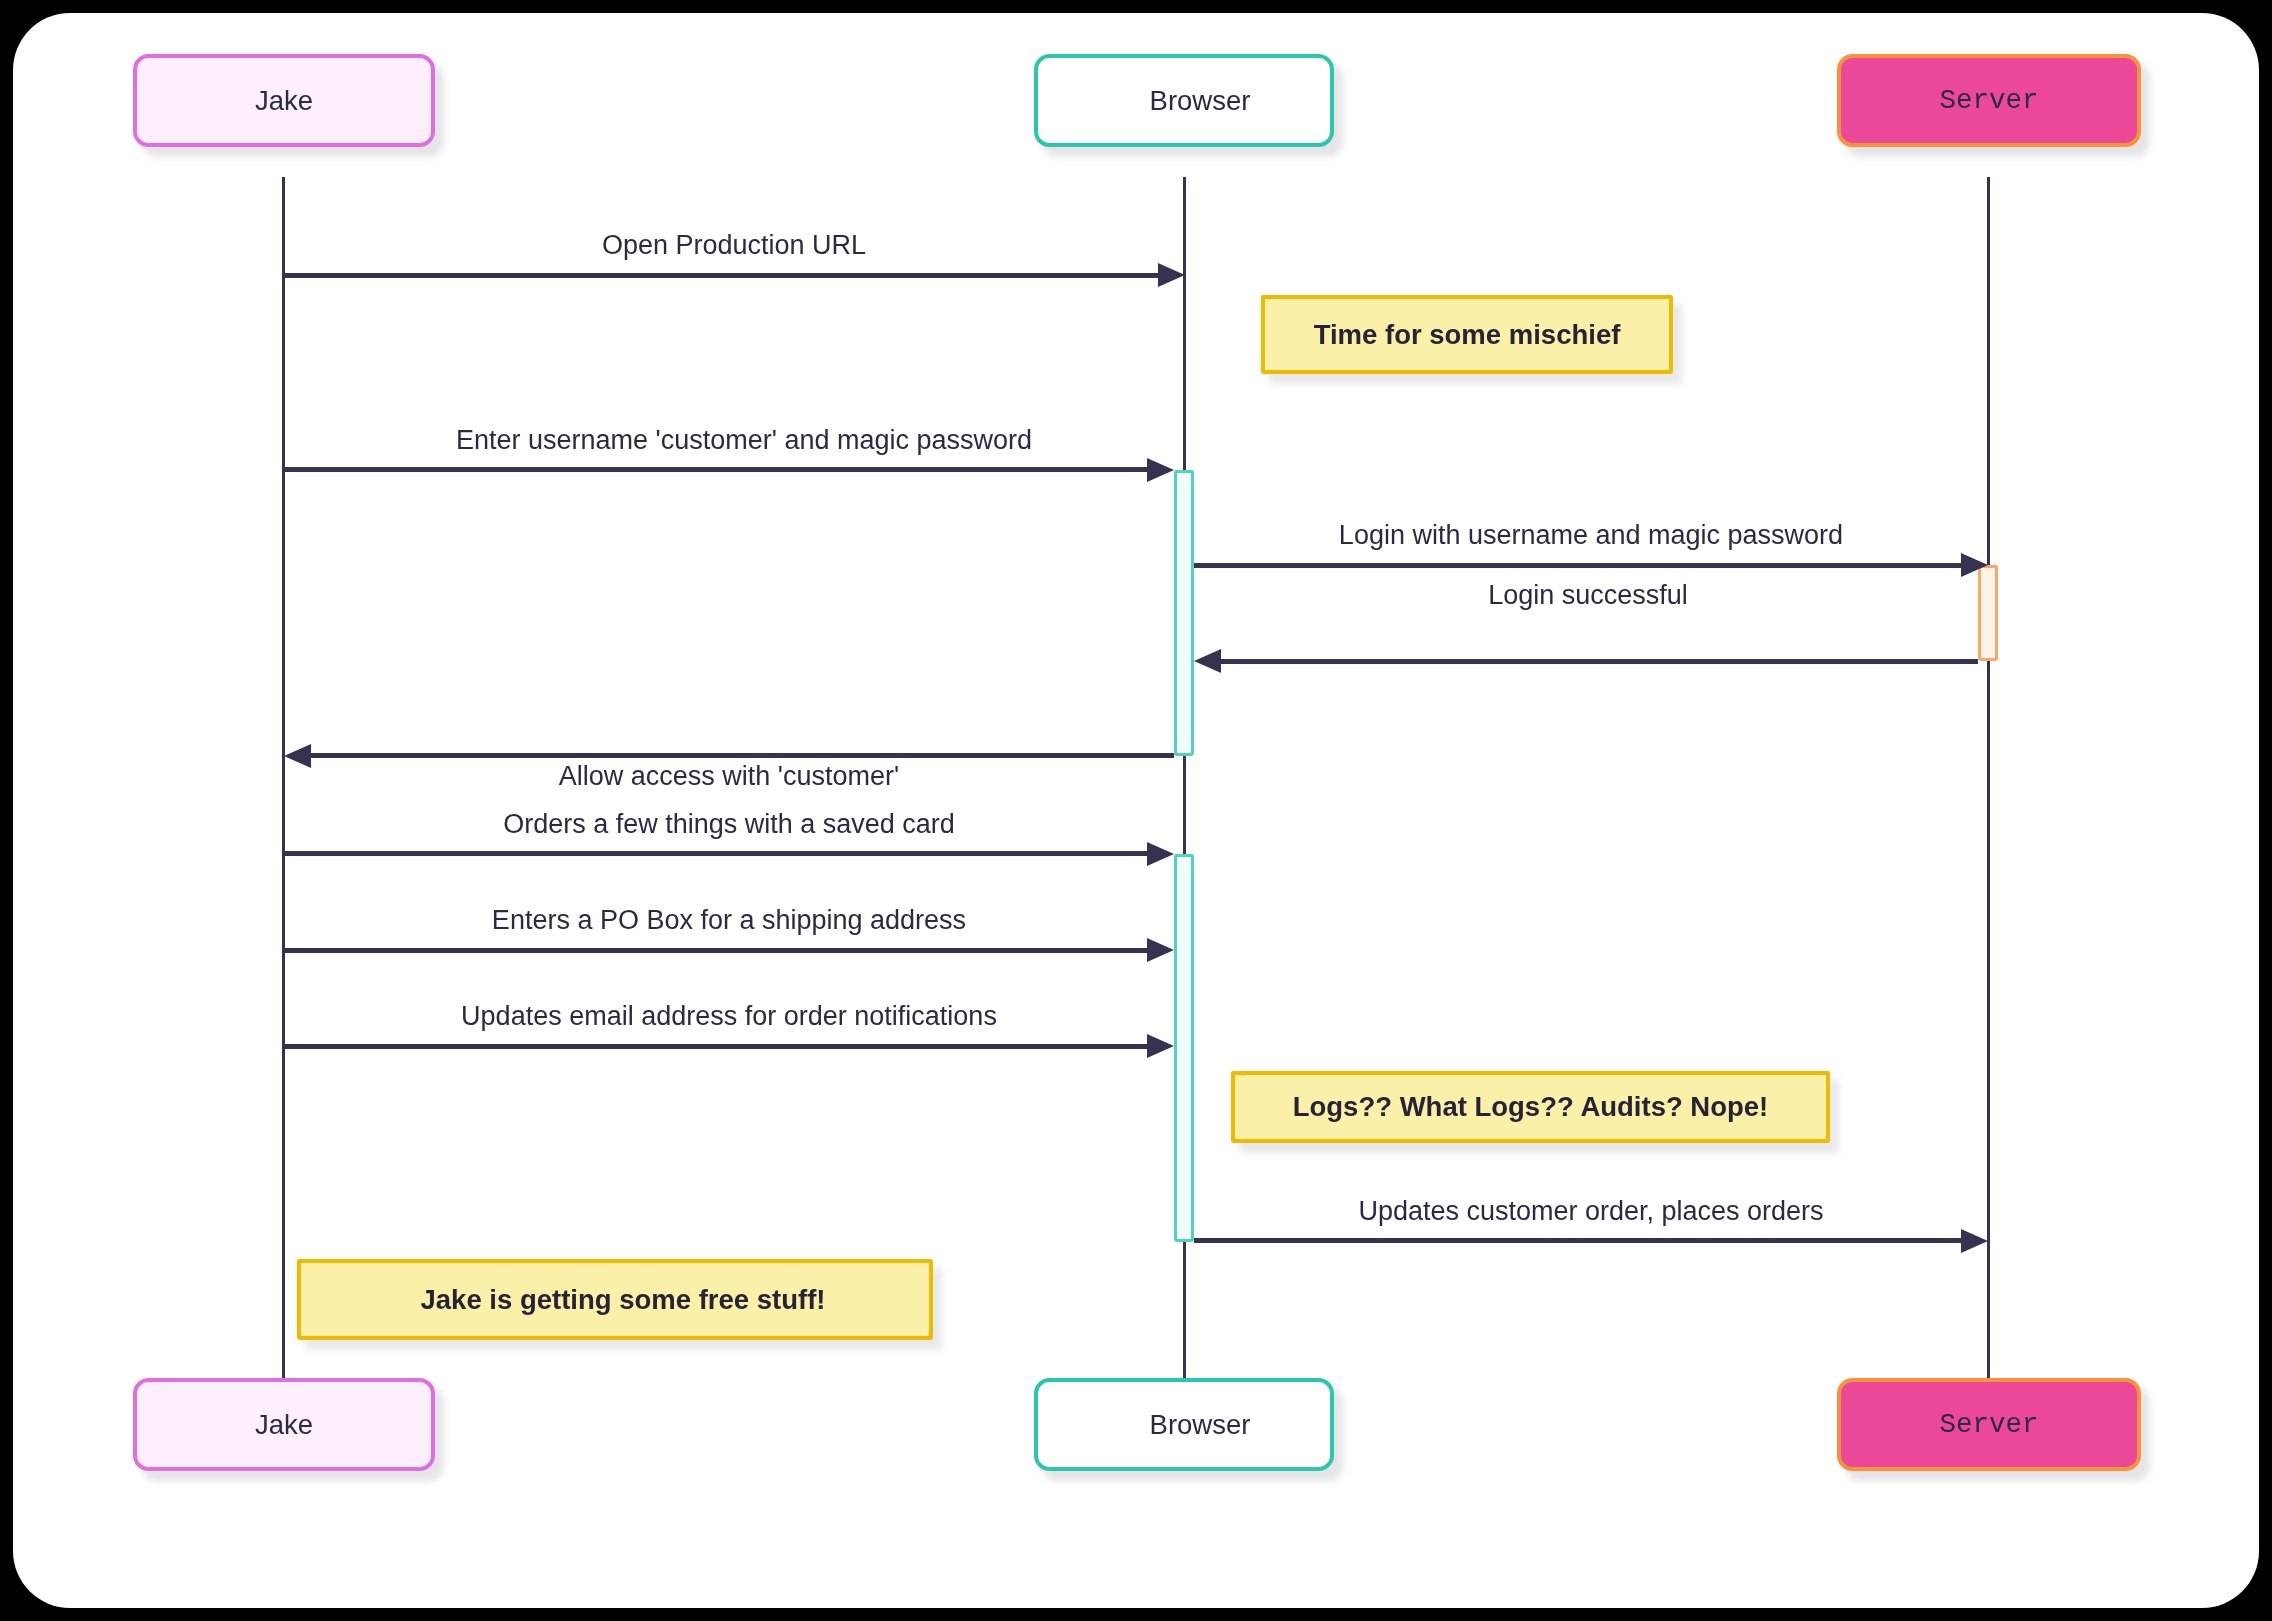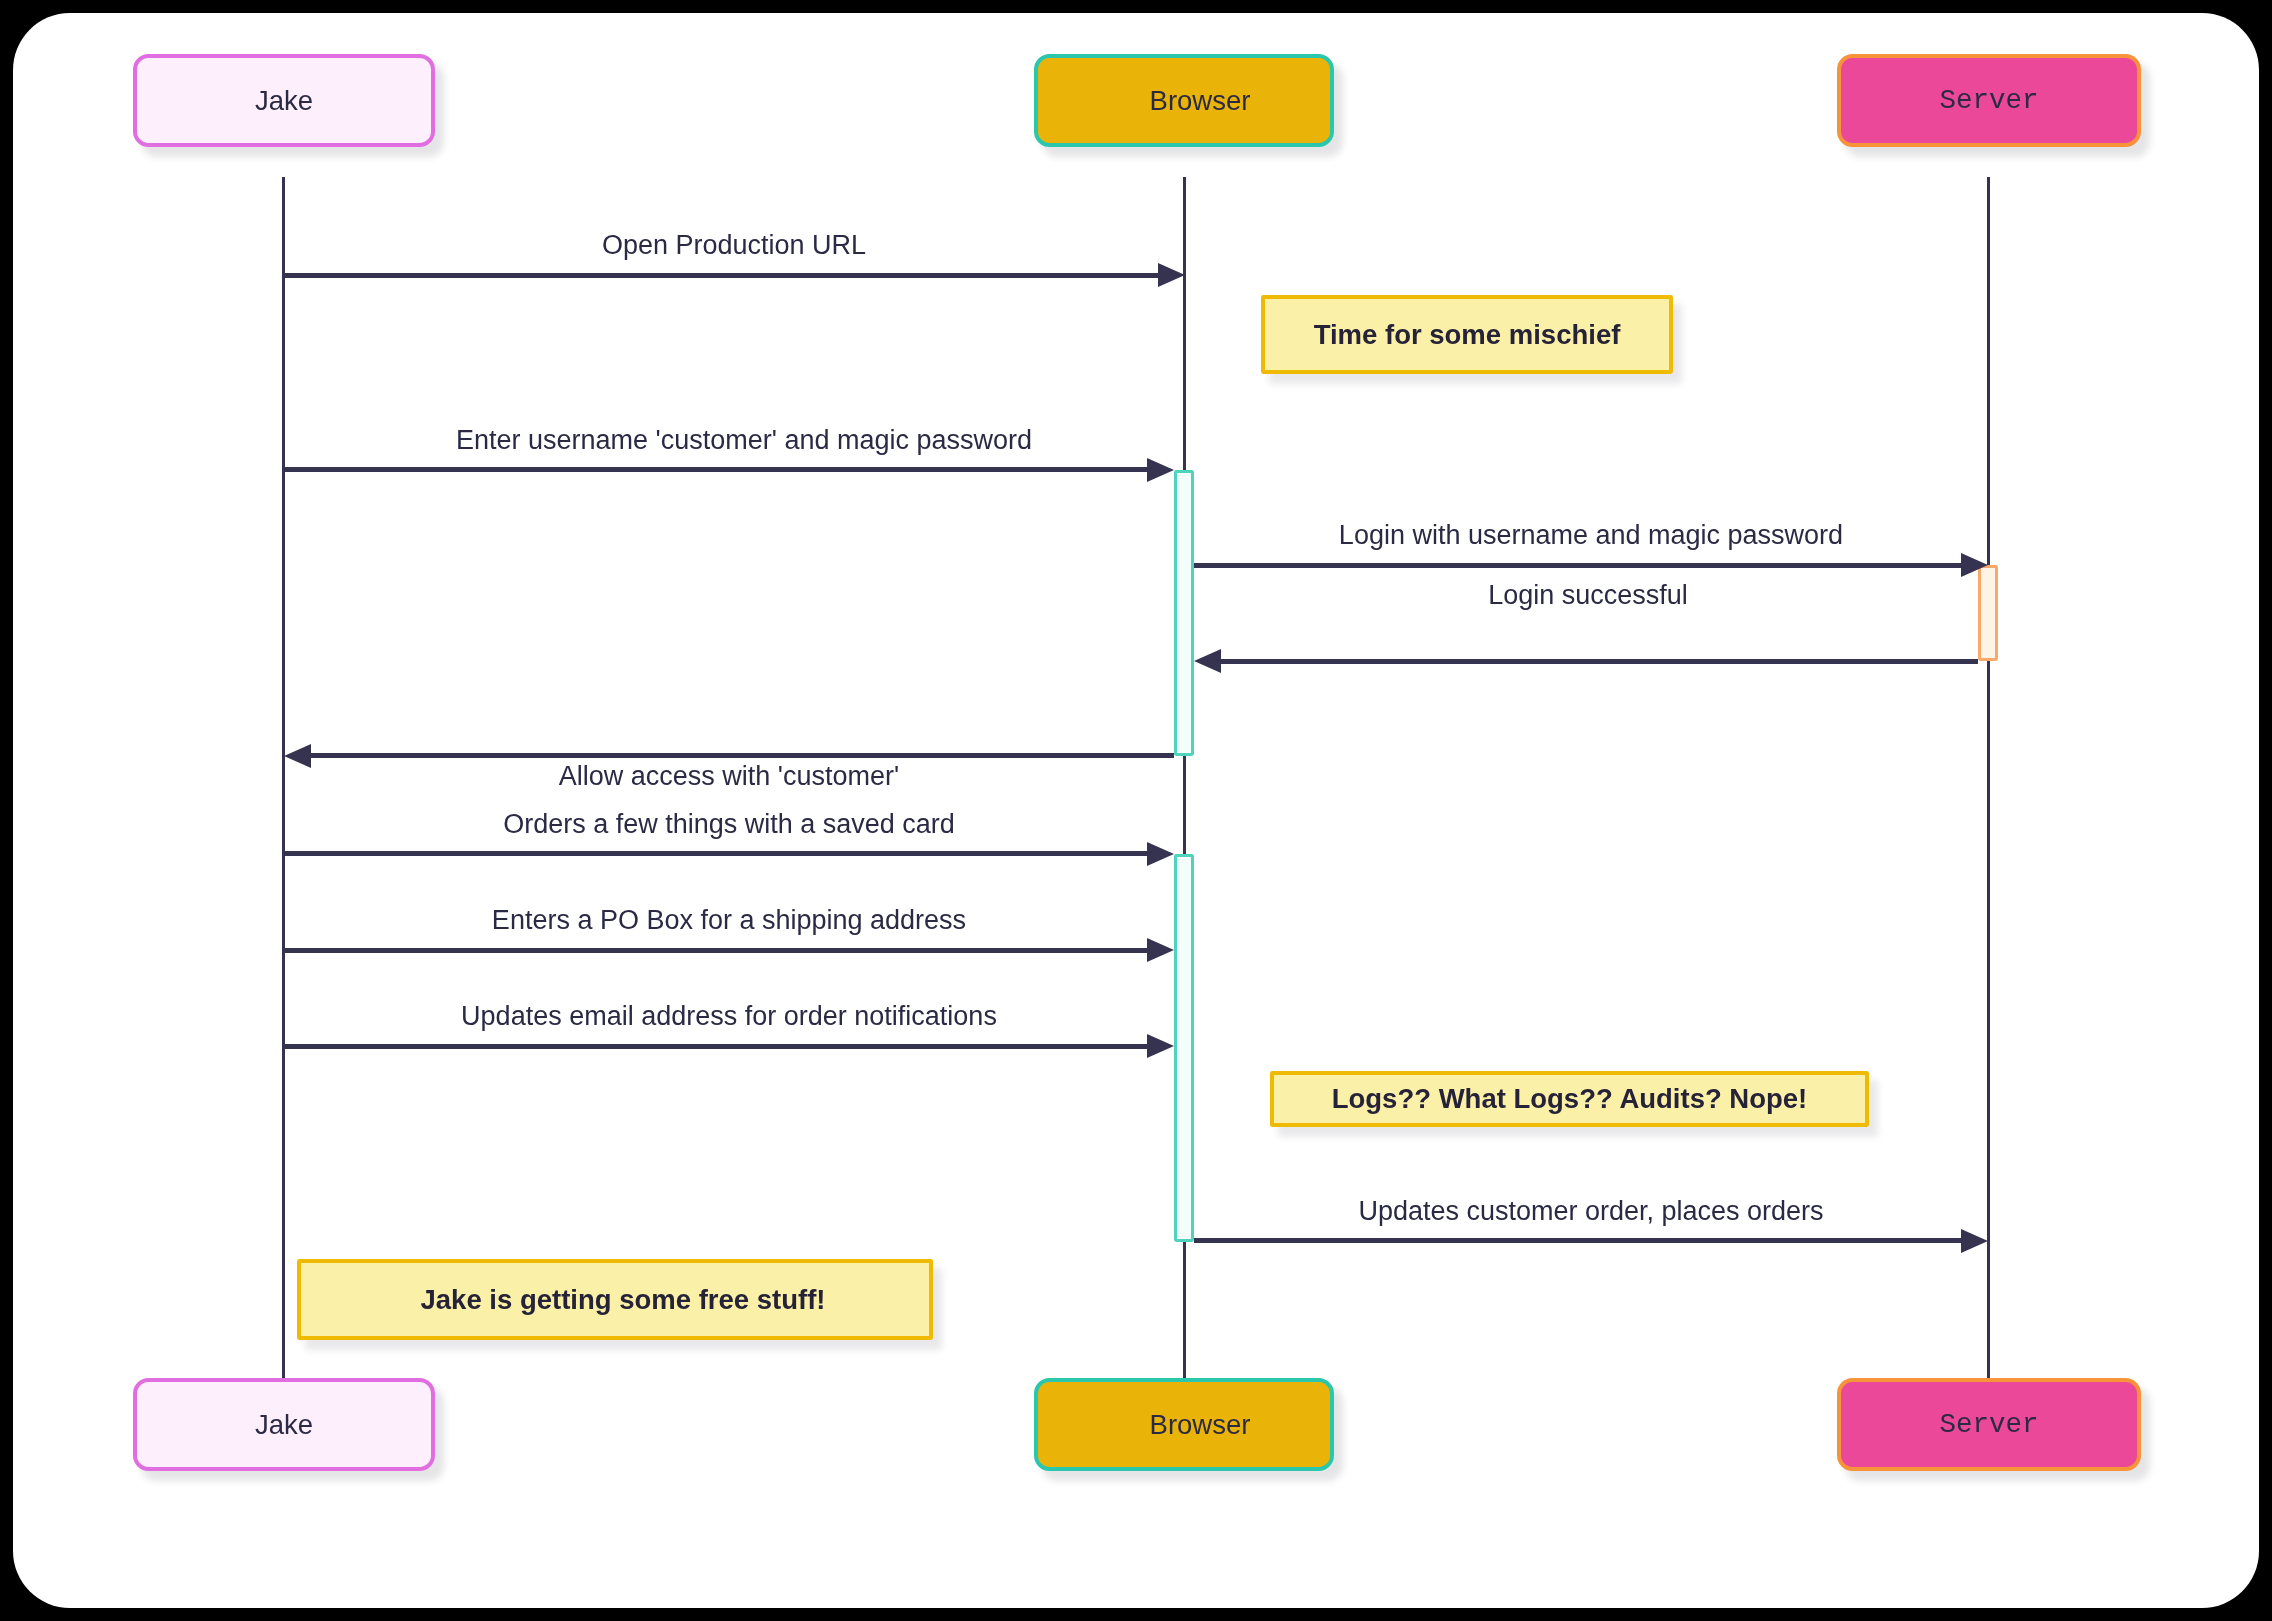--- a/index.html
+++ b/index.html
@@ -5,21 +5,21 @@
   html,body{margin:0;padding:0;background:#000;}
   #stage{position:relative;width:2273px;height:1621px;background:#000;overflow:hidden;
          font-family:"Liberation Sans",sans-serif;color:#2b2a44;}
   #canvas{position:absolute;left:13px;top:13px;width:2246px;height:1595px;
           background:#ffffff;border-radius:57px;}
   .lifeline{position:absolute;top:177px;height:1205px;width:3px;background:#35334f;z-index:1;}
   .actor{position:absolute;height:93px;border-radius:15.6px;border:4.8px solid;box-sizing:border-box;
          display:flex;align-items:center;justify-content:center;font-size:27.5px;
          box-shadow:8.4px 9.6px 7.2px rgba(40,40,60,0.12);z-index:5;background:#fff;}
   .actor.jake{background:#fdf0fc;border-color:#e06ee0;}
-  .actor.browser{background:#eab308;border-color:#2bc7ad;padding-left:32px;}
+  .actor.browser{background:#ffffff;border-color:#2bc7ad;padding-left:32px;}
   .actor.server{background:#ec4899;border-color:#f79439;font-family:Liberation Mono, monospace;}
   .activation{position:absolute;width:20.3px;box-sizing:border-box;border:3px solid;border-radius:2.4px;z-index:2;}
   .activation.browser{border-color:#4fd3bd;background:#f3fdfb;}
   .activation.server{border-color:#f8a868;background:#fdf3e7;}
   .msg-line{position:absolute;height:4.8px;background:#35334f;z-index:3;}
   .head-right{position:absolute;width:0;height:0;border-top:12px solid transparent;
               border-bottom:12px solid transparent;border-left:27.5px solid #35334f;z-index:3;}
   .head-left{position:absolute;width:0;height:0;border-top:12px solid transparent;
              border-bottom:12px solid transparent;border-right:27.5px solid #35334f;z-index:3;}
   .msg-label{position:absolute;transform:translateX(-50%);white-space:nowrap;
@@ -72,21 +72,21 @@
   <div class="head-right" style="left:1147px;top:842px;"></div>
 
   <div class="msg-label" style="left:729px;top:905px;">Enters a PO Box for a shipping address</div>
   <div class="msg-line" style="left:284px;top:948px;width:864px;"></div>
   <div class="head-right" style="left:1147px;top:938px;"></div>
 
   <div class="msg-label" style="left:729px;top:1001px;">Updates email address for order notifications</div>
   <div class="msg-line" style="left:284px;top:1044px;width:864px;"></div>
   <div class="head-right" style="left:1147px;top:1034px;"></div>
 
-  <div class="note" style="left:1270px;top:1071px;width:599px;height:56px;">
+  <div class="note" style="left:1231px;top:1071px;width:599px;height:72px;">
     <span>Logs?? What Logs?? Audits? Nope!</span>
   </div>
 
   <div class="msg-label" style="left:1591px;top:1196px;">Updates customer order, places orders</div>
   <div class="msg-line" style="left:1194px;top:1238px;width:767px;"></div>
   <div class="head-right" style="left:1961px;top:1229px;"></div>
 
   <div class="note" style="left:297px;top:1259px;width:636px;height:81px;padding-left:16px;">
     <span>Jake is getting some free stuff!</span>
   </div>

